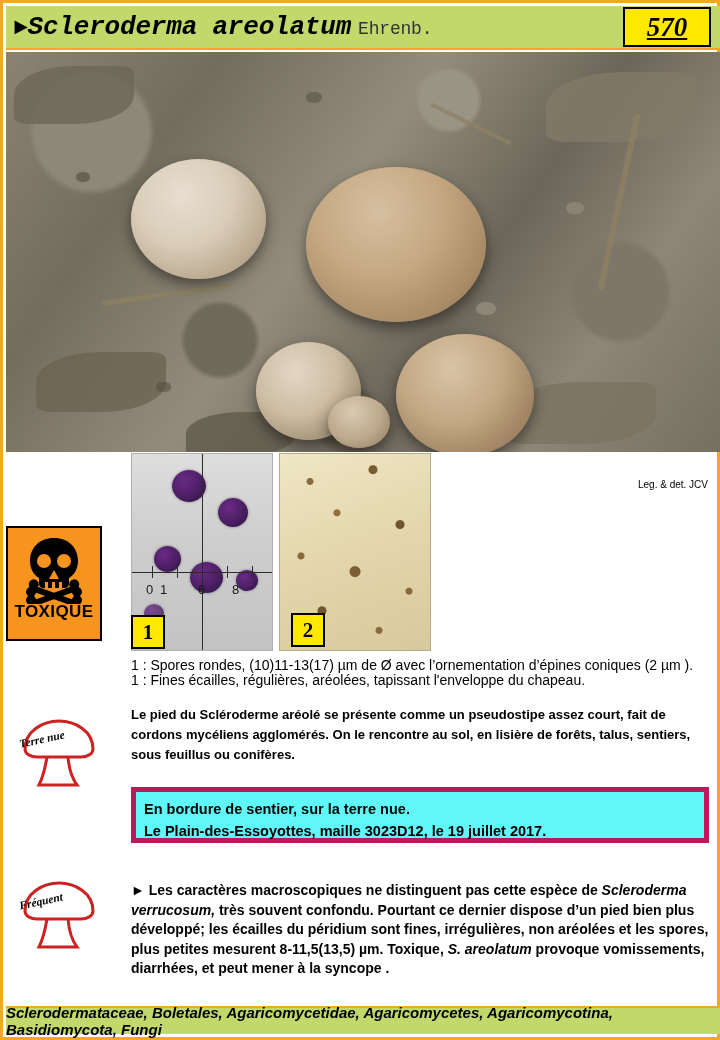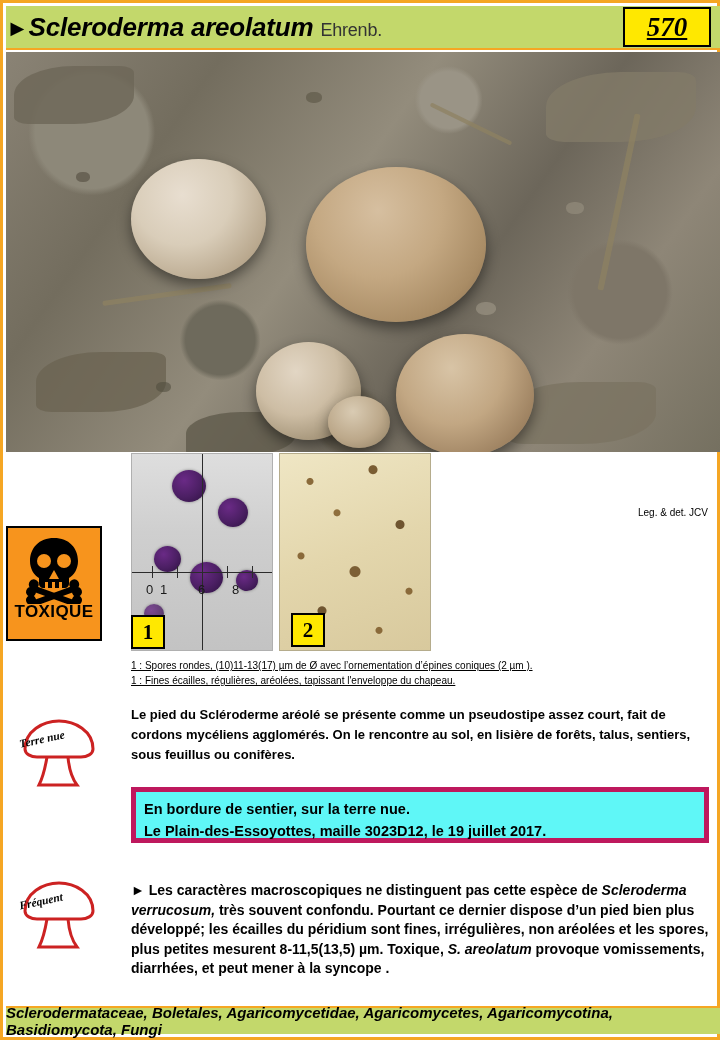--- a/index.html
+++ b/index.html
@@ -30,26 +30,28 @@
     top: 3px;
     width: 714px;
     height: 44px;
     background: #c3d86b;
     border-bottom: 2px solid #f5a623;
     box-sizing: border-box;
     display: flex;
     align-items: center;
   }
   .header-title {
+    padding-left: 8px;
     font-size: 26px;
     font-weight: bold;
     font-style: italic;
     color: #000000;
     white-space: nowrap;
     letter-spacing: -0.2px;
+    font-family: Liberation Mono, monospace;
   }
   .header-title .arrow {
     font-style: normal;
     font-size: 23px;
   }
   .header-author {
     font-size: 18px;
     font-style: normal;
     font-weight: normal;
     color: #333333;
@@ -134,21 +136,21 @@
     left: 322px; top: 344px; width: 62px; height: 52px;
     background: radial-gradient(ellipse at 40% 30%, #d9cbb3 0%, #bca88a 55%, #8b7a5e 100%);
   }
   .s5 {
     left: 390px; top: 282px; width: 138px; height: 122px;
     background: radial-gradient(ellipse at 40% 28%, #d8c4a6 0%, #c2a783 45%, #9d8160 78%, #72583e 100%);
   }
   .credit {
     position: absolute;
     right: 9px;
-    top: 504px;
+    top: 476px;
     font-size: 10px;
     color: #000000;
   }
 
   
   .toxic-box {
     position: absolute;
     left: 3px;
     top: 523px;
     width: 96px;
@@ -262,24 +264,23 @@
   }
   .tag1 { left: 128px; top: 612px; }
   .tag2 { left: 288px; top: 610px; }
 
   
   .captions {
     position: absolute;
     left: 128px;
     top: 655px;
     width: 570px;
-    font-size: 10px;
+    font-size: 14px;
     color: #000000;
     line-height: 15px;
-    text-decoration: underline;
   }
 
   
   .desc {
     position: absolute;
     left: 128px;
     top: 702px;
     width: 578px;
     font-size: 13px;
     font-weight: bold;

